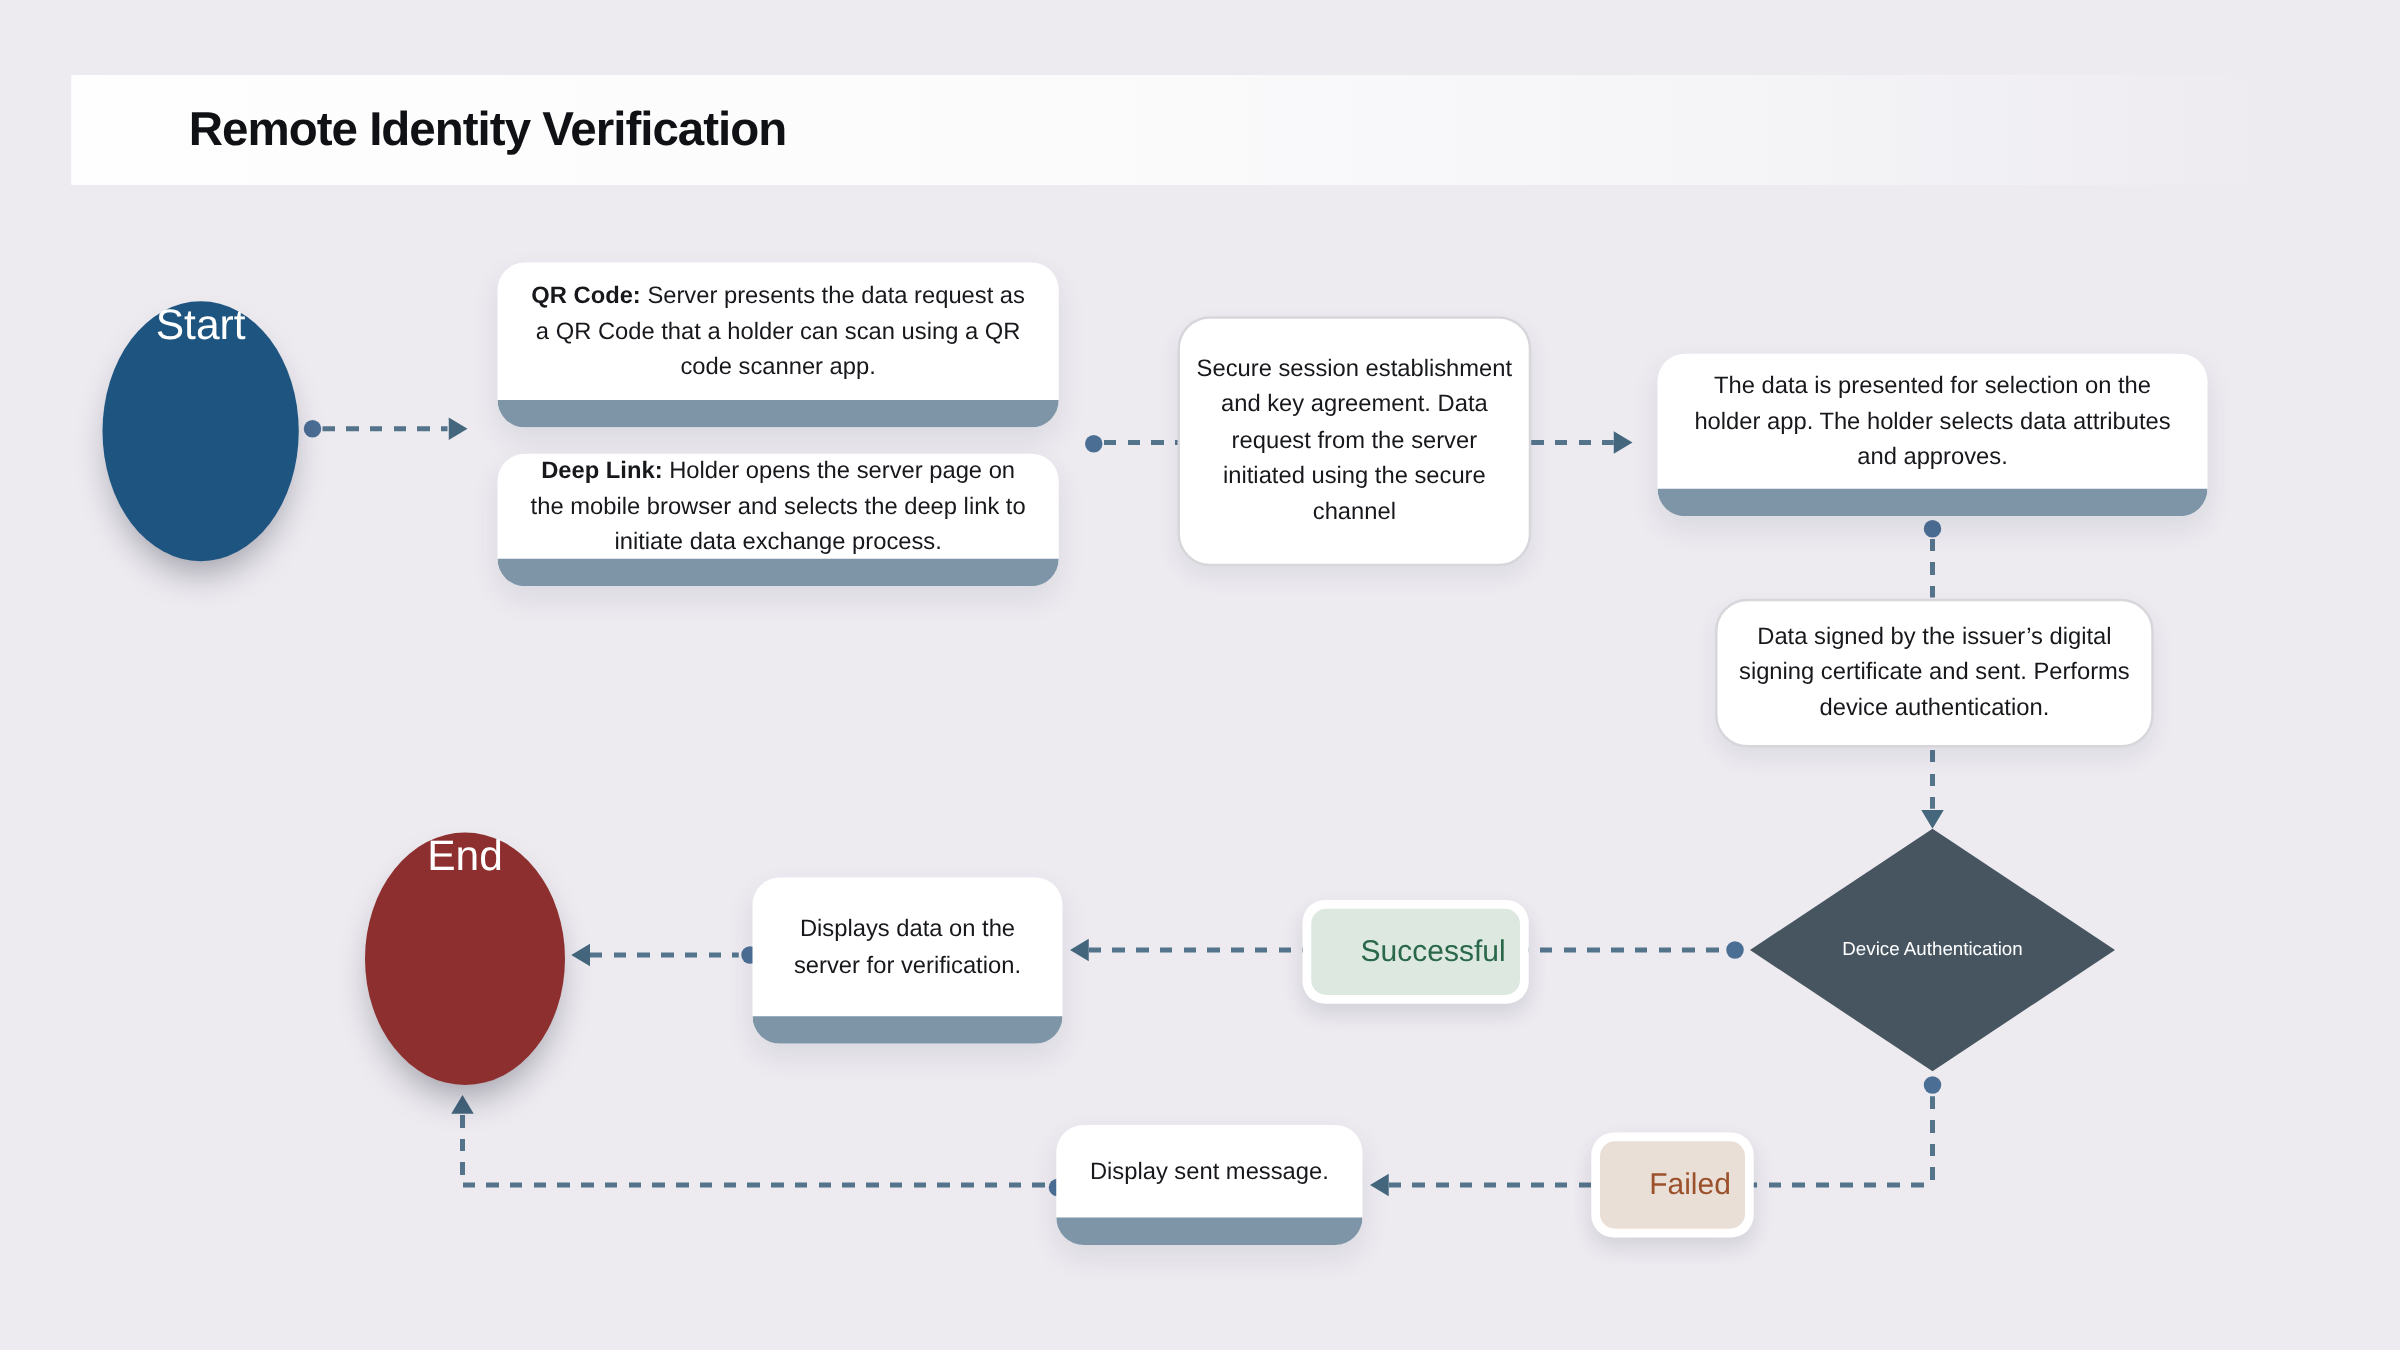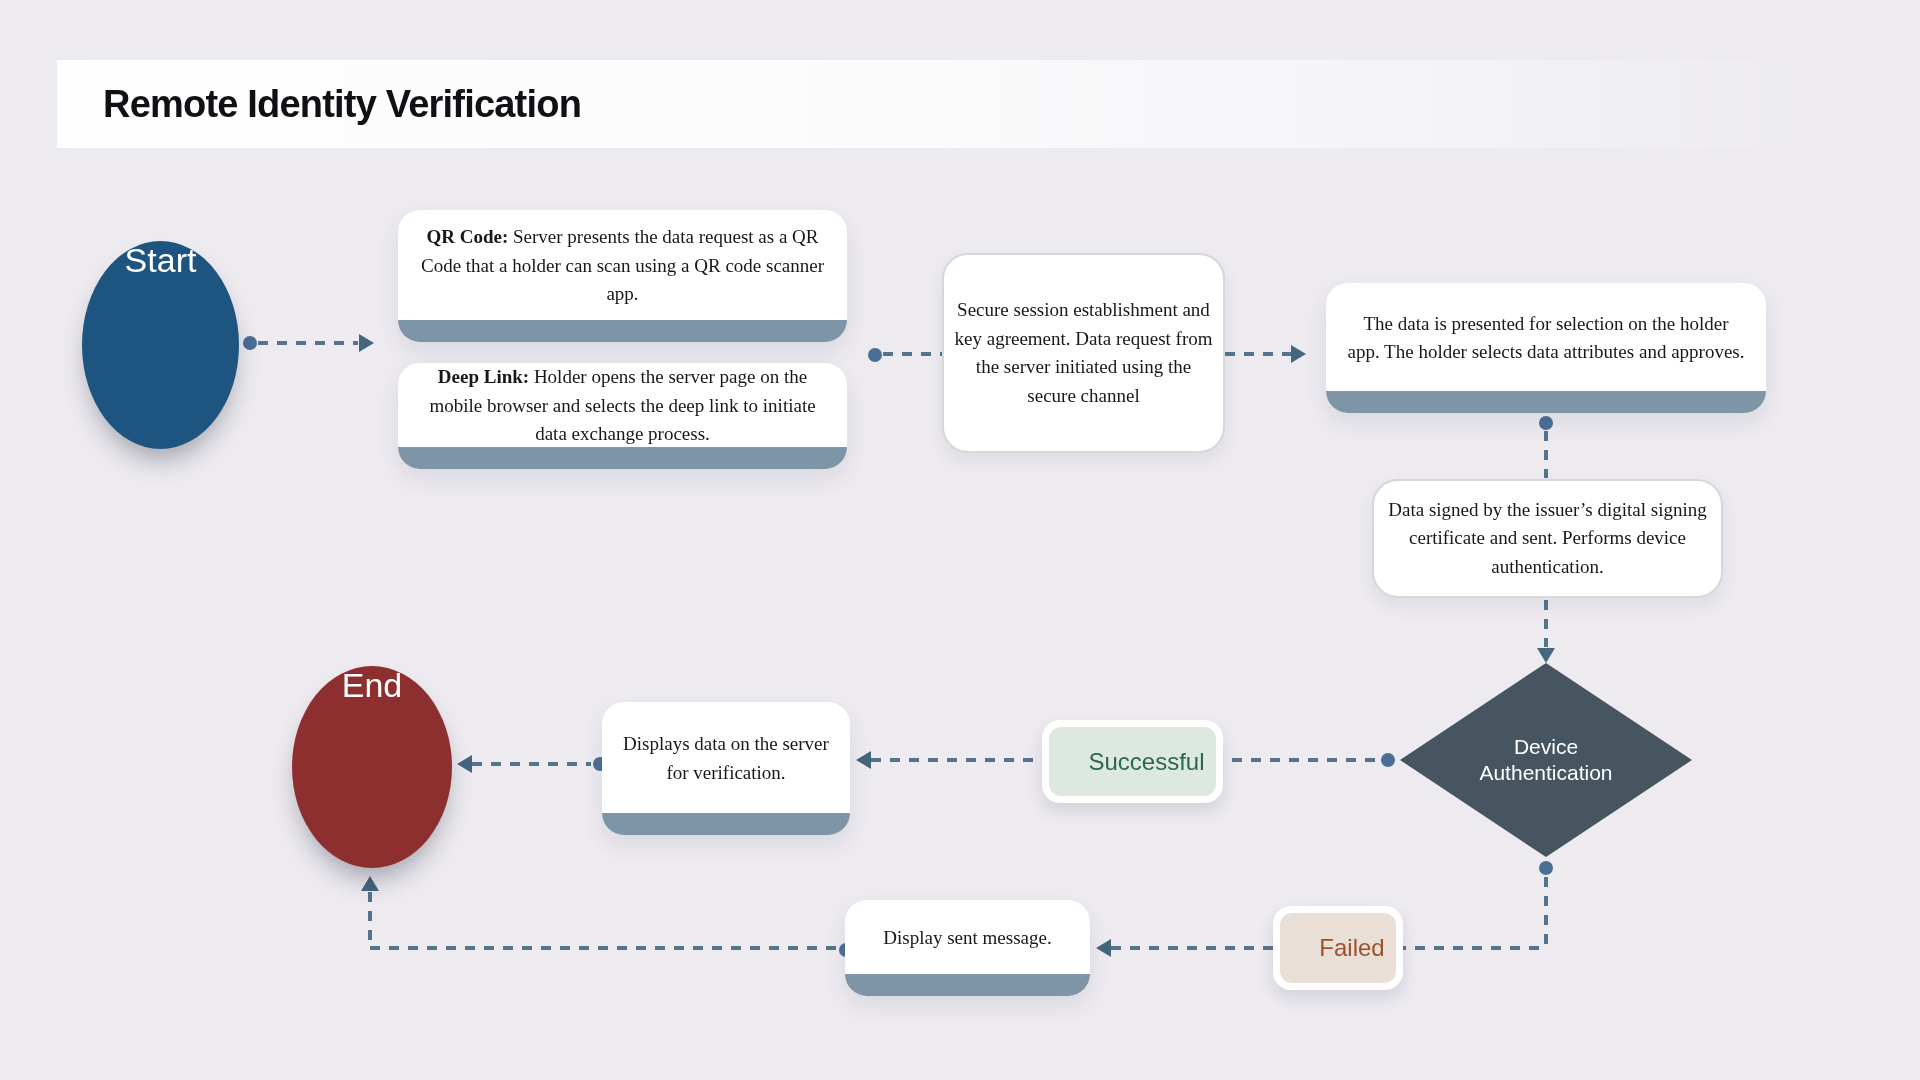--- a/index.html
+++ b/index.html
@@ -19,45 +19,45 @@
     --ink:#17181c;
   }
   *{margin:0;padding:0;box-sizing:border-box;}
   html,body{width:1920px;height:1080px;overflow:hidden;}
   body{font-family:"Liberation Sans","DejaVu Sans",sans-serif;background:var(--background);}
   #canvas{position:relative;width:1920px;height:1080px;background:var(--background);}
 
   
   .header{position:absolute;left:57px;top:60px;width:1798px;height:88px;
     background:linear-gradient(to right,#fefefe 0%,#fbfbfc 45%,rgba(251,251,252,.55) 75%,rgba(237,235,240,0) 98%);
-    display:flex;align-items:center;z-index:2;}
+    display:flex;align-items:center;z-index:2;padding-left:48px;}
   .header h1{margin-left:46px;font-size:38px;font-weight:700;letter-spacing:-.8px;color:#101114;}
 
   
   .card{position:absolute;background:#fff;border-radius:22px;overflow:hidden;z-index:2;
     box-shadow:0 10px 22px rgba(55,55,85,.10);
     display:flex;align-items:center;justify-content:center;text-align:center;
     font-size:19px;line-height:1.5;color:var(--ink);}
-  .card .body{padding:10px 20px 30px 20px;width:100%;font-family:Liberation Serif, serif;}
+  .card .body{padding:10px 20px 30px 20px;width:100%;}
   .card .accent{position:absolute;left:0;right:0;bottom:0;height:22px;background:var(--card-footer);}
   .card.bordered{border:2px solid var(--card-border);border-radius:26px;box-shadow:0 8px 18px rgba(55,55,85,.08);}
   .card.bordered .body{padding:10px 10px;}
   .lead{font-weight:700;}
 
   
   .terminal{position:absolute;border-radius:50%;display:flex;align-items:flex-start;justify-content:center;
     color:#fff;font-size:34px;font-weight:500;z-index:2;box-shadow:0 16px 26px -6px rgba(30,30,50,.35);}
   .terminal.start{background:var(--start-fill);}
   .terminal.end{background:var(--end-fill);}
 
   
   .diamond{position:absolute;left:1400px;top:663px;width:292px;height:194px;z-index:2;
     background:var(--decision-fill);clip-path:polygon(50% 0,100% 50%,50% 100%,0 50%);
     display:flex;align-items:center;justify-content:center;text-align:center;
-    color:#fff;font-size:21px;font-weight:500;line-height:1.25;}
+    color:#fff;font-size:15px;font-weight:500;line-height:1.25;}
   .diamond span{display:block;width:180px;}
 
   
   .pill{position:absolute;background:#fff;border-radius:18px;padding:7px;z-index:3;
     box-shadow:0 8px 16px rgba(55,55,85,.14);}
   .pill .inner{width:100%;height:100%;border-radius:12px;display:flex;align-items:center;justify-content:center;
     font-size:24px;font-weight:500;padding-left:28px;}
   .pill.success .inner{background:var(--success-bg);color:var(--success-text);}
   .pill.failed .inner{background:var(--failed-bg);color:var(--failed-text);text-align:center;}
 

